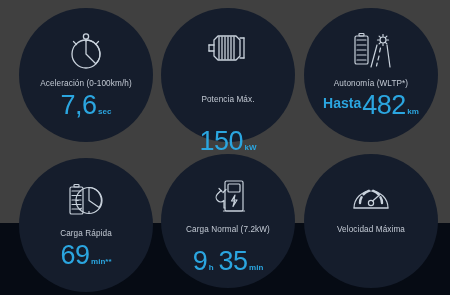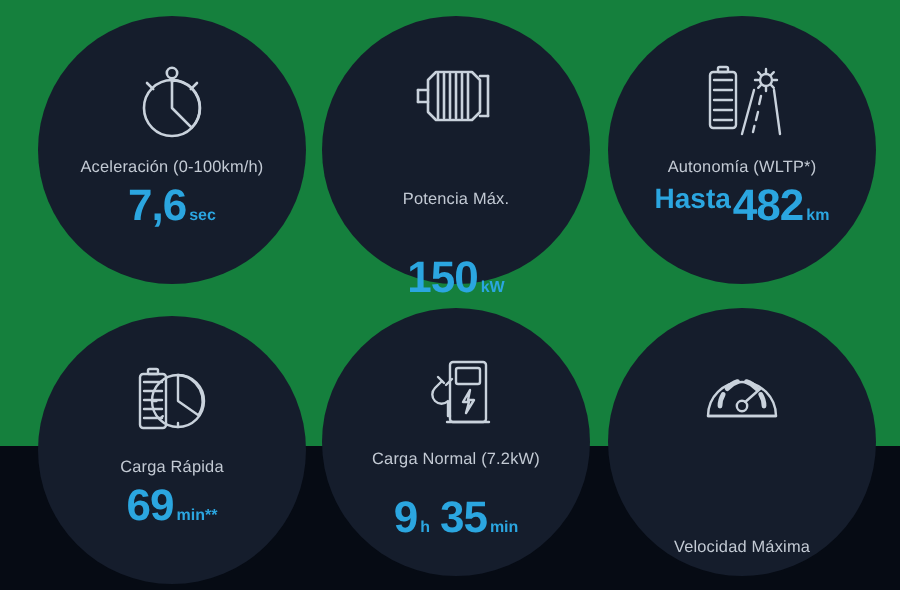--- a/index.html
+++ b/index.html
@@ -5,40 +5,40 @@
   html,body{margin:0;padding:0;}
   body{
     width:450px;height:295px;
     background:#060b14;
     font-family:"Liberation Sans", sans-serif;
     overflow:hidden;
   }
   .board{
     position:relative;
     width:450px;height:223px;
-    background:#15803d;
+    background:#404040;
   }
   .tile{
     position:absolute;
     width:134px;height:134px;
     border-radius:50%;
     background:#151d2c;
     display:flex;
     flex-direction:column;
     align-items:center;
     justify-content:flex-start;
     box-sizing:border-box;
     padding-top:18px;
   }
   .tile.t1{left:19px;top:8px;}
   .tile.t2{left:161px;top:8px;gap:20px;}
   .tile.t3{left:304px;top:8px;}
   .tile.t4{left:19px;top:158px;}
   .tile.t5{left:161px;top:154px;}
-  .tile.t6{left:304px;top:154px;gap:44px;}
+  .tile.t6{left:304px;top:154px;}
 
   .icon{
     height:48px;
     width:64px;
     display:flex;
     align-items:center;
     justify-content:center;
     margin-bottom:4px;
   }
   .icon svg{display:block;}
@@ -61,22 +61,22 @@
   }
   .prefix{
     font-size:14px;
     font-weight:bold;
     color:#2ba6e0;
     margin-right:1px;
     position:relative;
     top:-6px;
   }
   .value{
-    font-size:22px;
-    font-weight:bold;
+    font-size:27px;
+    font-weight:normal;
     letter-spacing:-0.5px;
     line-height:1;
     color:#2ba6e0;
   }
   .unit{
     font-size:8px;
     font-weight:bold;
     color:#2ba6e0;
     margin-left:1.5px;
     line-height:1;

